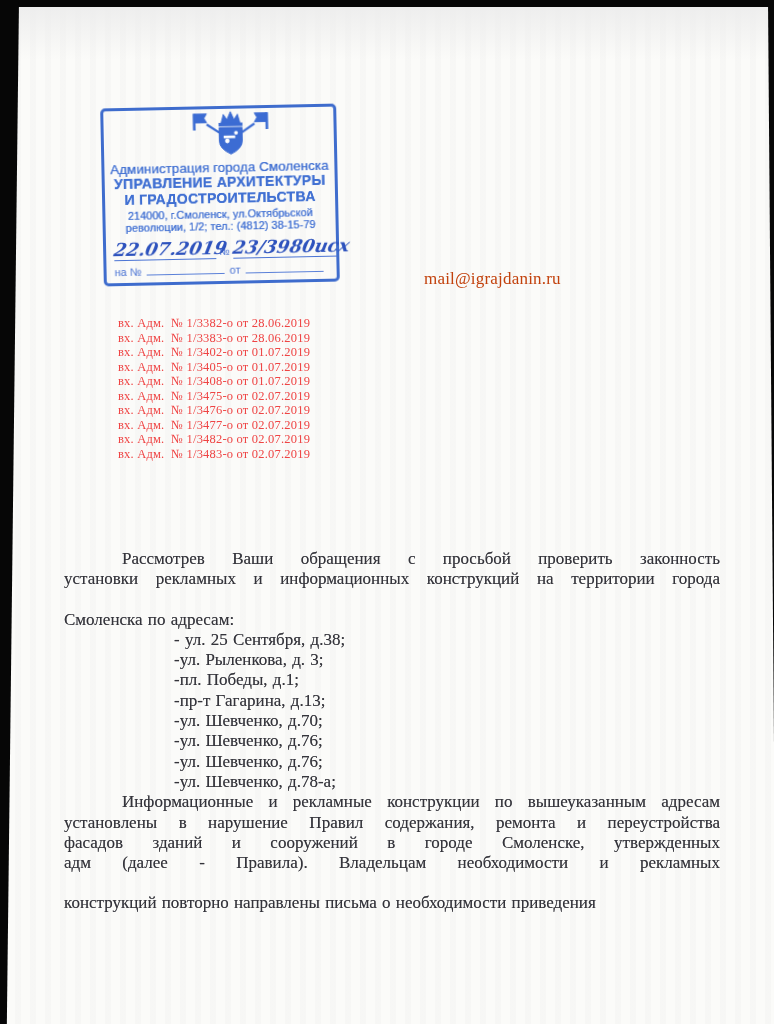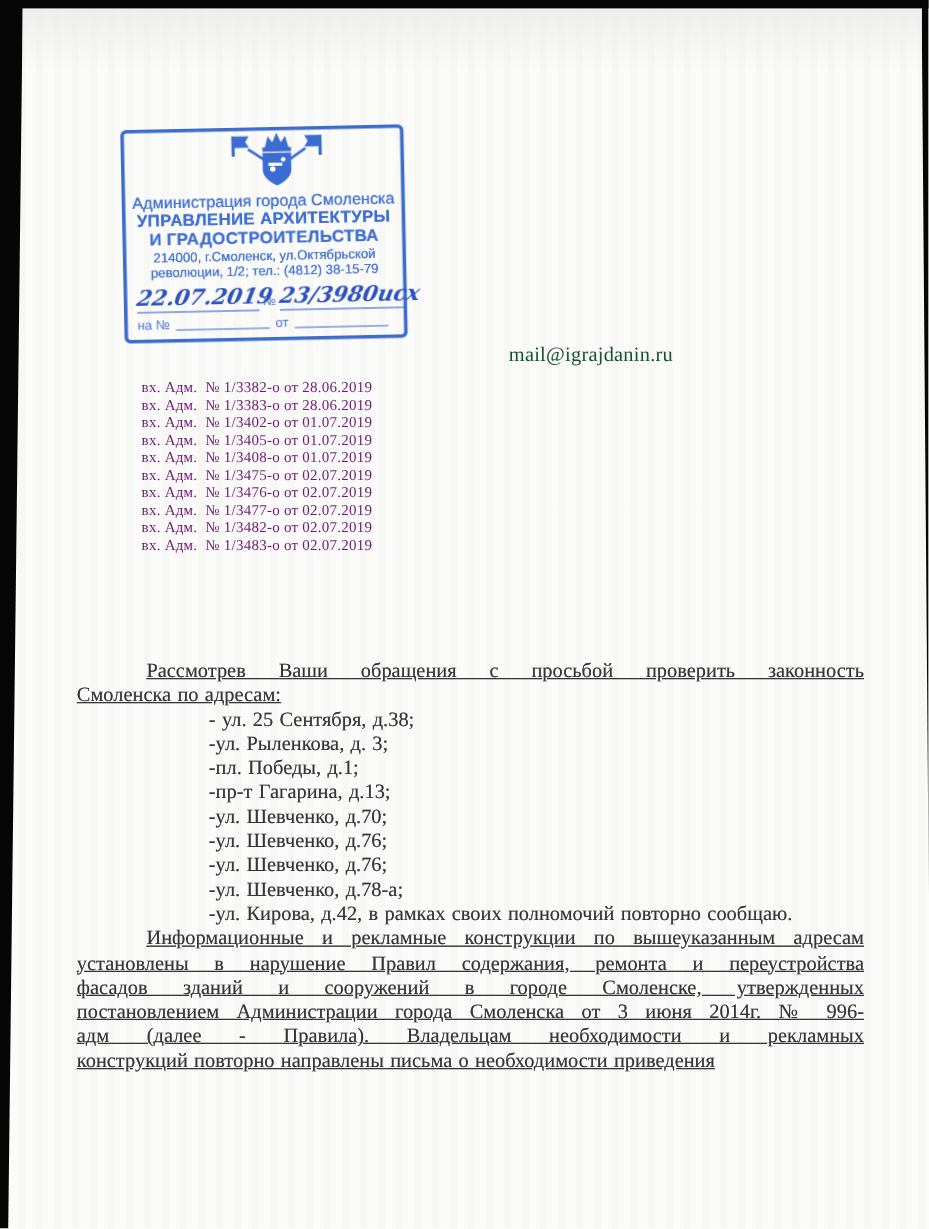--- a/index.html
+++ b/index.html
@@ -55,40 +55,40 @@
   .h-seg { border-bottom:1.5px solid #4a73d4; text-align:center; }
   .h-date { width:102px; }
   .h-num  { width:104px; }
   .s-no { font-size:10px; color:#4a73d4; margin:0 3px 2px 3px; }
 
   .s-replyrow { display:flex; align-items:flex-end; margin:5px 8px 0 8px; font-size:11px; color:#4a73d4; }
   .s-line { flex:1; border-bottom:1.2px solid #5a80d8; margin:0 5px 2px 5px; height:9px; }
 
   
   .email {
-    position:absolute; left:424px; top:286px;
-    font-size:17px; color:#14532d; letter-spacing:.2px;
+    position:absolute; left:424px; top:269px;
+    font-size:17px; color:#c2410c; letter-spacing:.2px;
   }
 
   .registry {
     position:absolute; left:118px; top:316px;
     font-size:12.5px; line-height:14.5px;
-    color:#701a75; letter-spacing:.2px;
+    color:#ef4444; letter-spacing:.2px;
   }
   .reg-line { white-space:pre; }
 
   .bodytext {
     position:absolute; left:64px; top:549px; width:656px;
     font-size:17px; line-height:20.3px; color:#34343b;
     text-shadow:0 0 .4px rgba(52,52,60,.55);
     word-spacing:1px;
   }
-  .pline { text-align:justify; text-align-last:justify;text-decoration:underline; }
+  .pline { text-align:justify; text-align-last:justify; }
   .para div:first-of-type { padding-left:58px; box-sizing:border-box; }
-  .para div:last-of-type  { text-align-last:left; }
+  .para div:last-of-type  { text-align-last:left;margin-top:20px; }
   .aline { padding-left:110px; }
 </style>
 </head>
 <body>
 
 <div class="screen">
 
   <div class="texture"></div>
   <div class="edge-top"></div>
   <div class="edge-left"></div>
@@ -144,38 +144,37 @@
       <div class="reg-line">вх. Адм.  № 1/3476-о от 02.07.2019</div>
       <div class="reg-line">вх. Адм.  № 1/3477-о от 02.07.2019</div>
       <div class="reg-line">вх. Адм.  № 1/3482-о от 02.07.2019</div>
       <div class="reg-line">вх. Адм.  № 1/3483-о от 02.07.2019</div>
     </div>
 
   <div class="bodytext">
     <div class="para">
 
     <div class="pline">Рассмотрев Ваши обращения с просьбой проверить законность</div>
+        <div class="pline">установки рекламных и информационных конструкций на территории города</div>
         <div class="pline">Смоленска по адресам:</div>
       </div>
     <div>
 
     <div class="aline">- ул. 25 Сентября, д.38;</div>
         <div class="aline">-ул. Рыленкова, д. 3;</div>
         <div class="aline">-пл. Победы, д.1;</div>
         <div class="aline">-пр-т Гагарина, д.13;</div>
         <div class="aline">-ул. Шевченко, д.70;</div>
         <div class="aline">-ул. Шевченко, д.76;</div>
         <div class="aline">-ул. Шевченко, д.76;</div>
         <div class="aline">-ул. Шевченко, д.78-а;</div>
-        <div class="aline">-ул. Кирова, д.42, в рамках своих полномочий повторно сообщаю.</div>
       </div>
     <div class="para">
 
     <div class="pline">Информационные и рекламные конструкции по вышеуказанным адресам</div>
         <div class="pline">установлены в нарушение Правил содержания, ремонта и переустройства</div>
         <div class="pline">фасадов зданий и сооружений в городе Смоленске, утвержденных</div>
-        <div class="pline">постановлением Администрации города Смоленска от 3 июня 2014г. № 996-</div>
         <div class="pline">адм (далее - Правила). Владельцам необходимости и рекламных</div>
         <div class="pline">конструкций повторно направлены письма о необходимости приведения</div>
       </div>
   </div>
 
 </div>
 
 </body></html>

